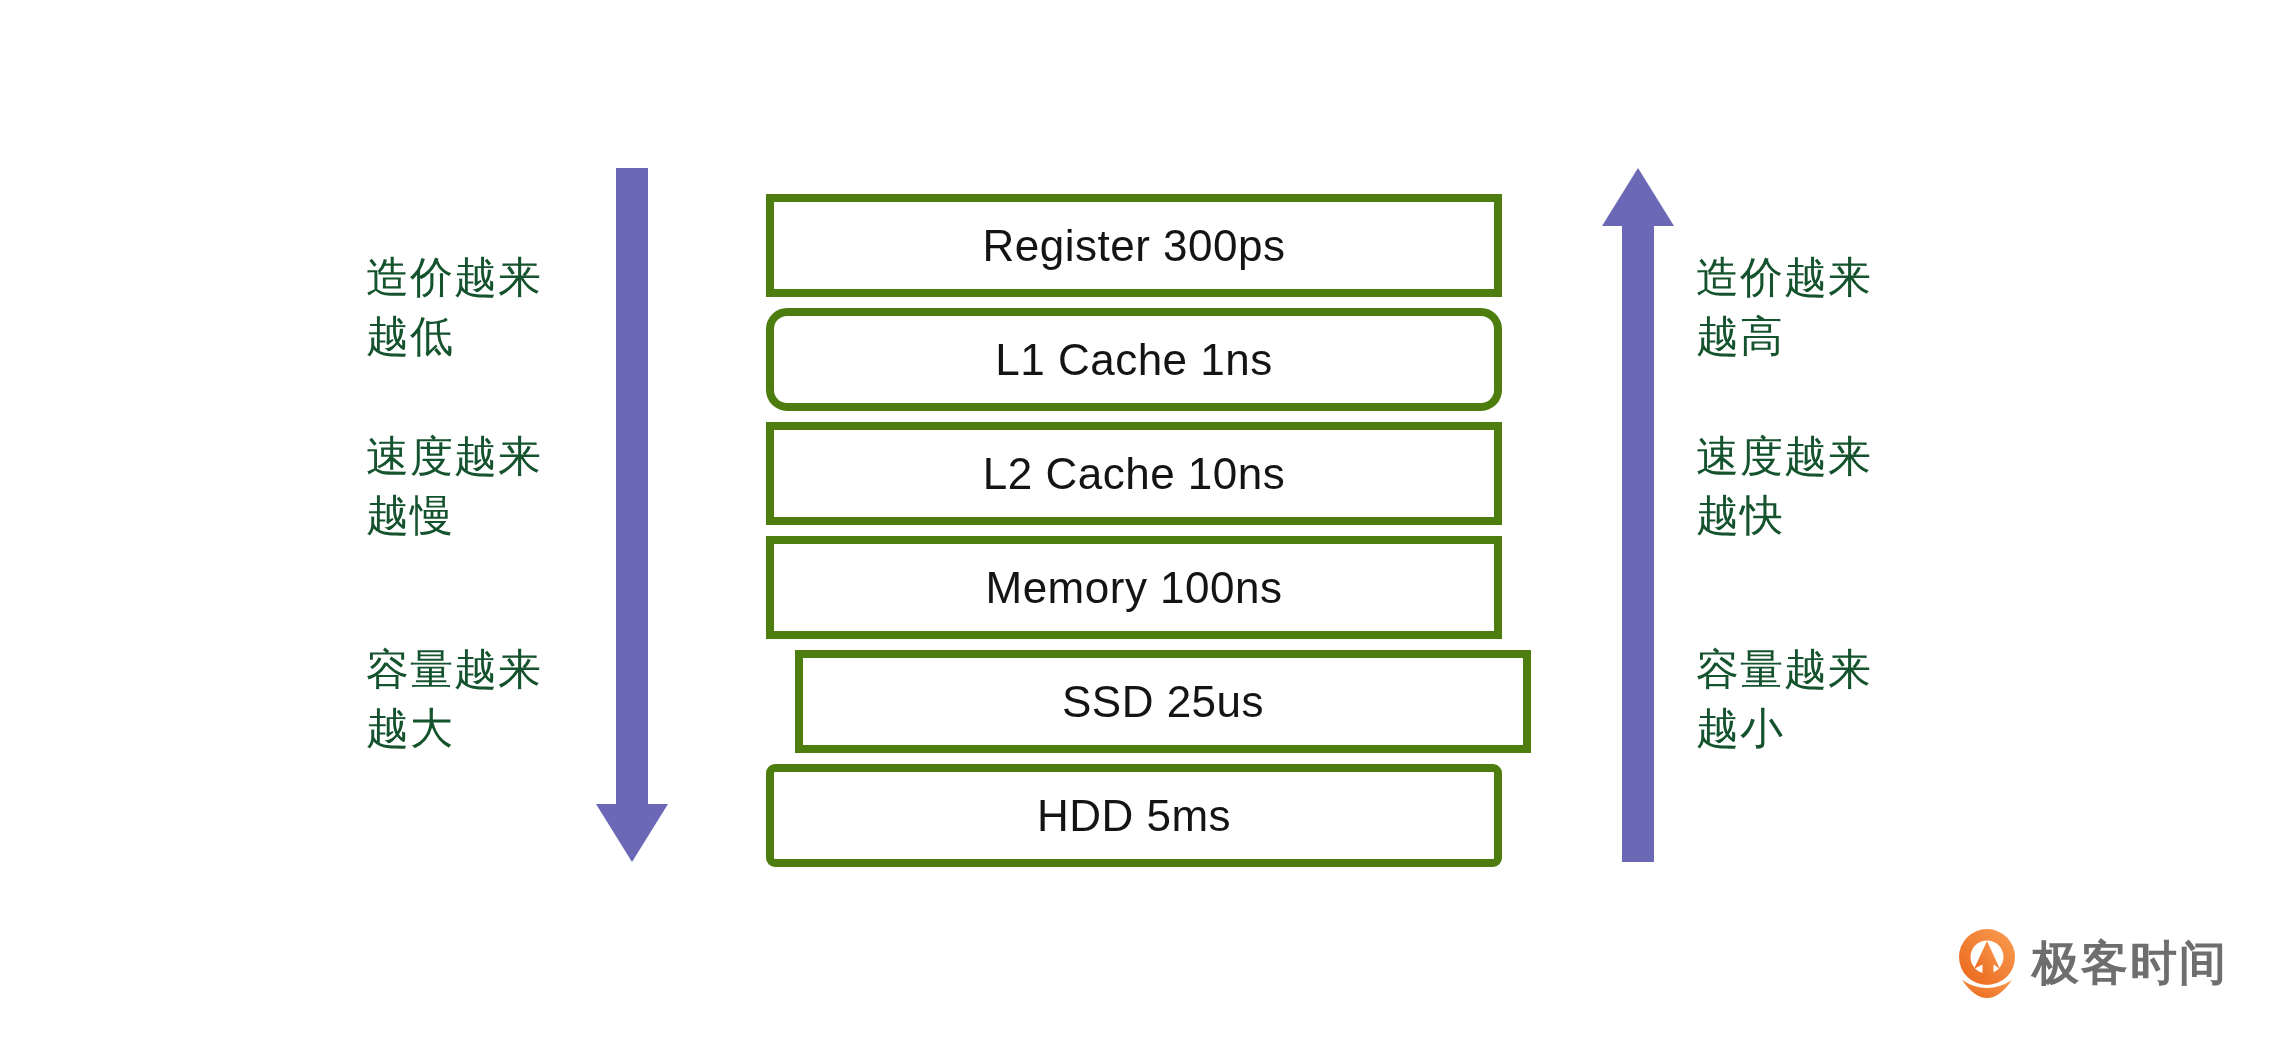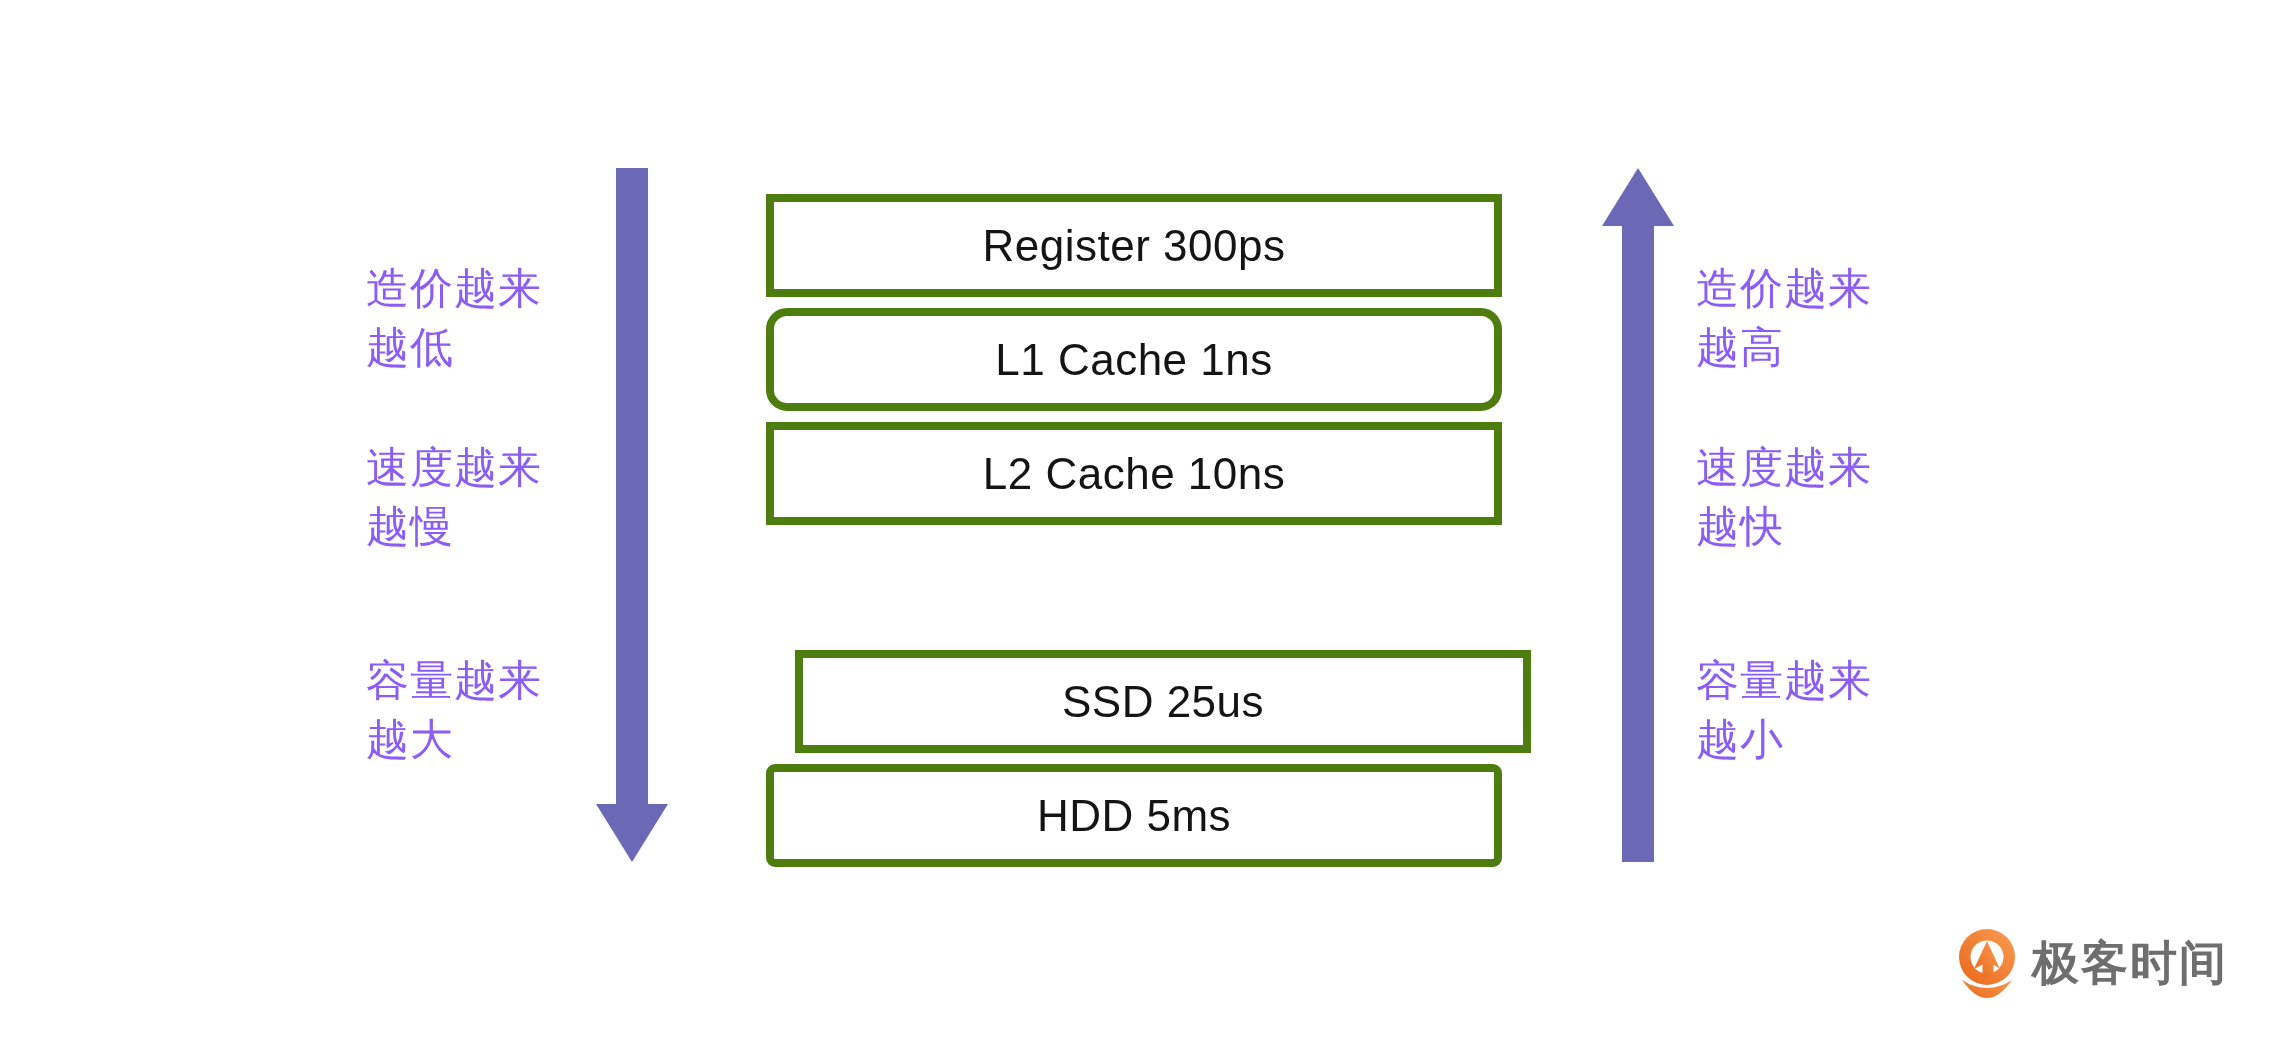--- a/index.html
+++ b/index.html
@@ -39,24 +39,23 @@
   .lv2 { top: 422px; }
   .lv3 { top: 536px; }
   .lv4 { top: 650px; margin-left: 29px; }
   .lv5 { top: 764px; border-radius: 9px; }
 
   
   .side-label {
     position: absolute;
     font-size: 43px;
     line-height: 59px;
-    color: #8b5cf6;
+    color: #14532d;
     white-space: pre-line;
     letter-spacing: 1px;
-    margin-top: 11px;
   }
   .side-left  { left: 366px;  }
   .side-right { left: 1696px; }
   .row0 { top: 248px; }
   .row1 { top: 427px; }
   .row2 { top: 640px; }
 
   
   .arrow-svg {
     position: absolute;
@@ -99,20 +98,23 @@
 
   <div class="level-box lv0">
     <span class="level-label">Register 300ps</span>
   </div>
   <div class="level-box lv1">
     <span class="level-label">L1 Cache 1ns</span>
   </div>
   <div class="level-box lv2">
     <span class="level-label">L2 Cache 10ns</span>
   </div>
+  <div class="level-box lv3">
+    <span class="level-label">Memory 100ns</span>
+  </div>
   <div class="level-box lv4">
     <span class="level-label">SSD 25us</span>
   </div>
   <div class="level-box lv5">
     <span class="level-label">HDD 5ms</span>
   </div>
 
   <div class="side-label side-left row0">造价越来
 越低</div>
   <div class="side-label side-left row1">速度越来

